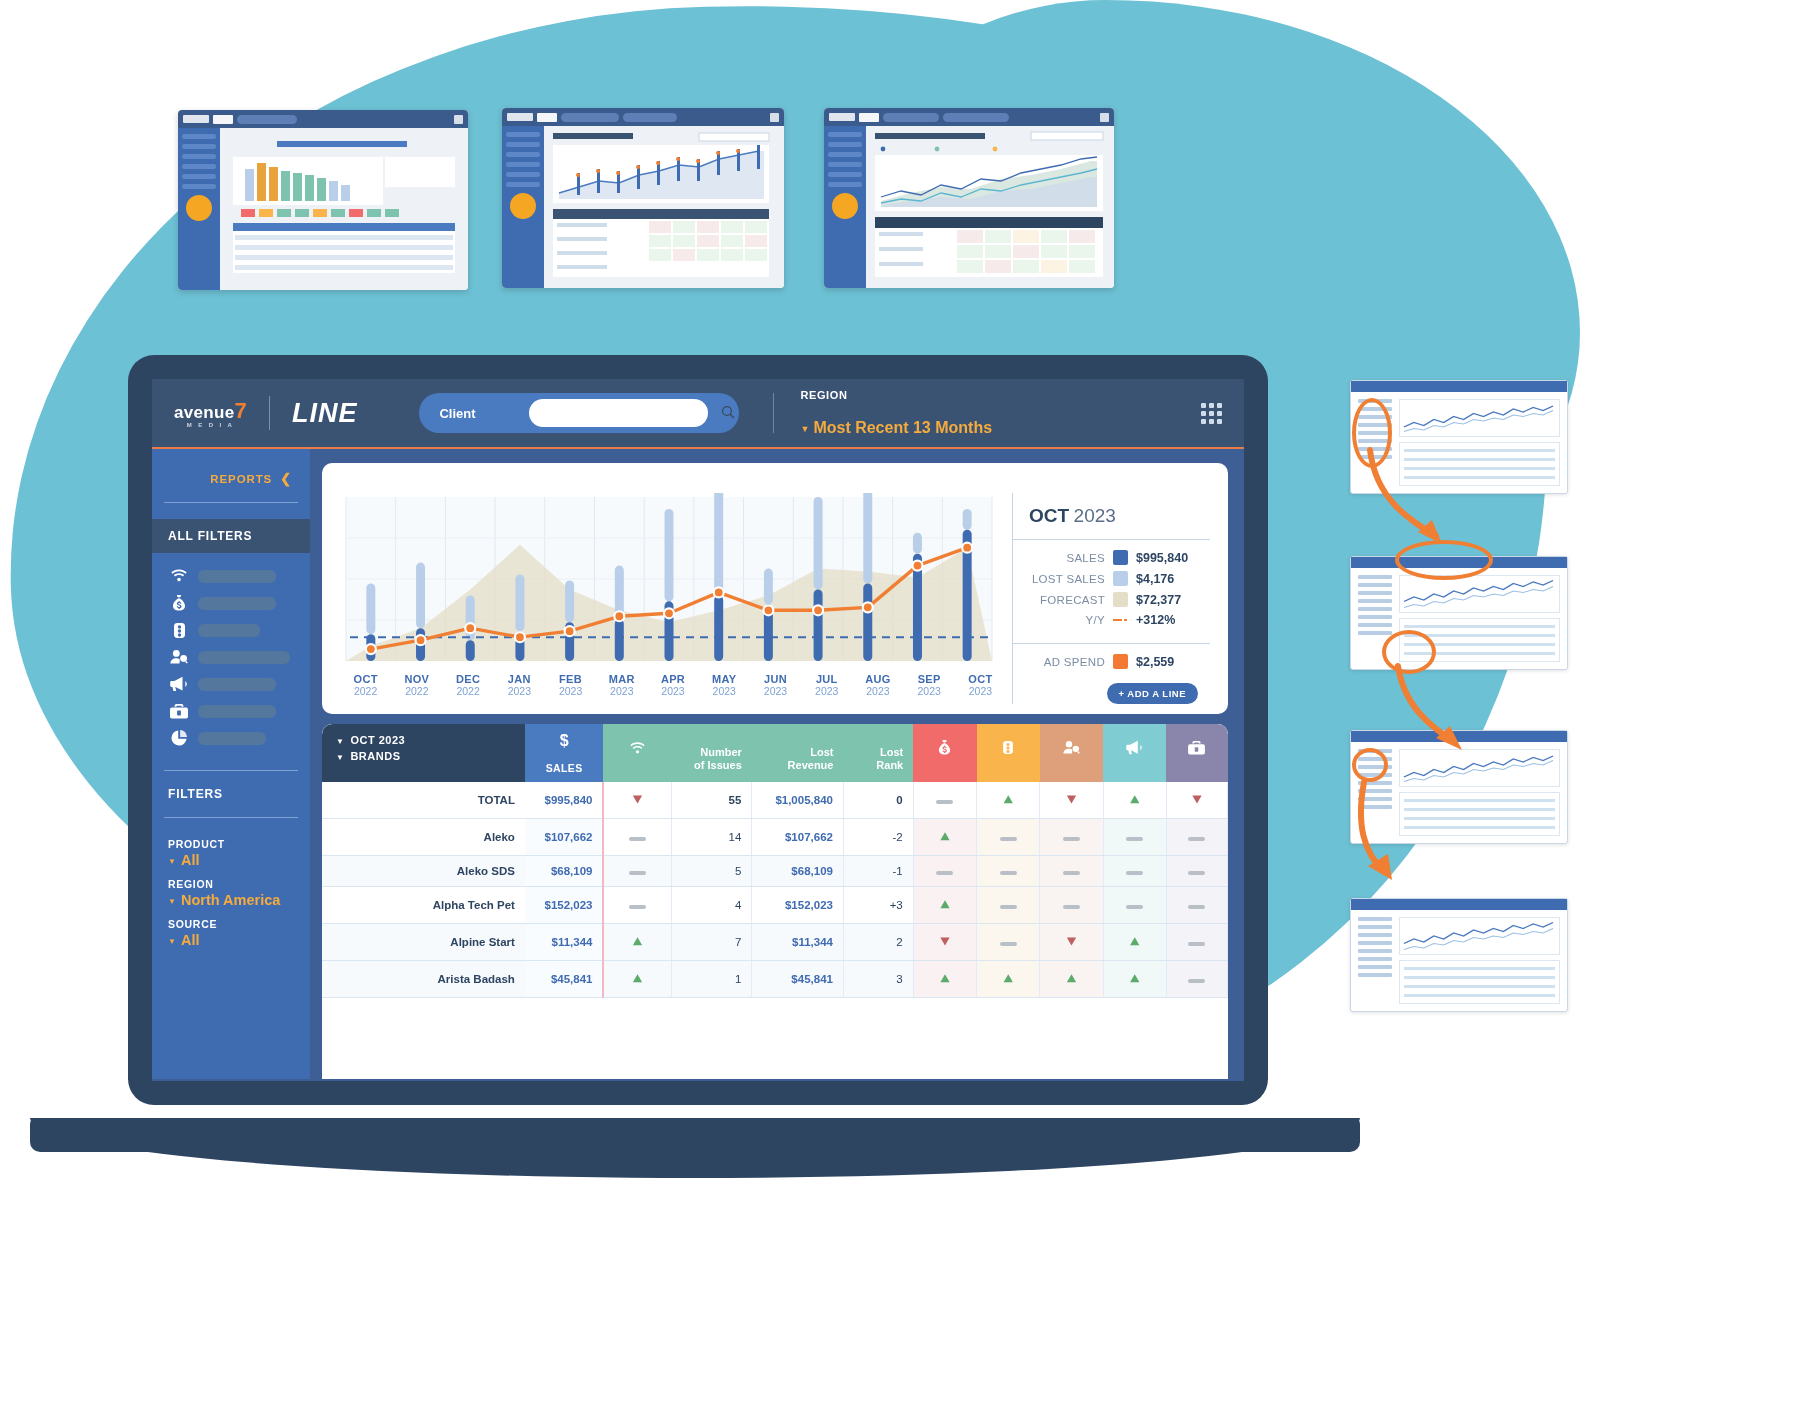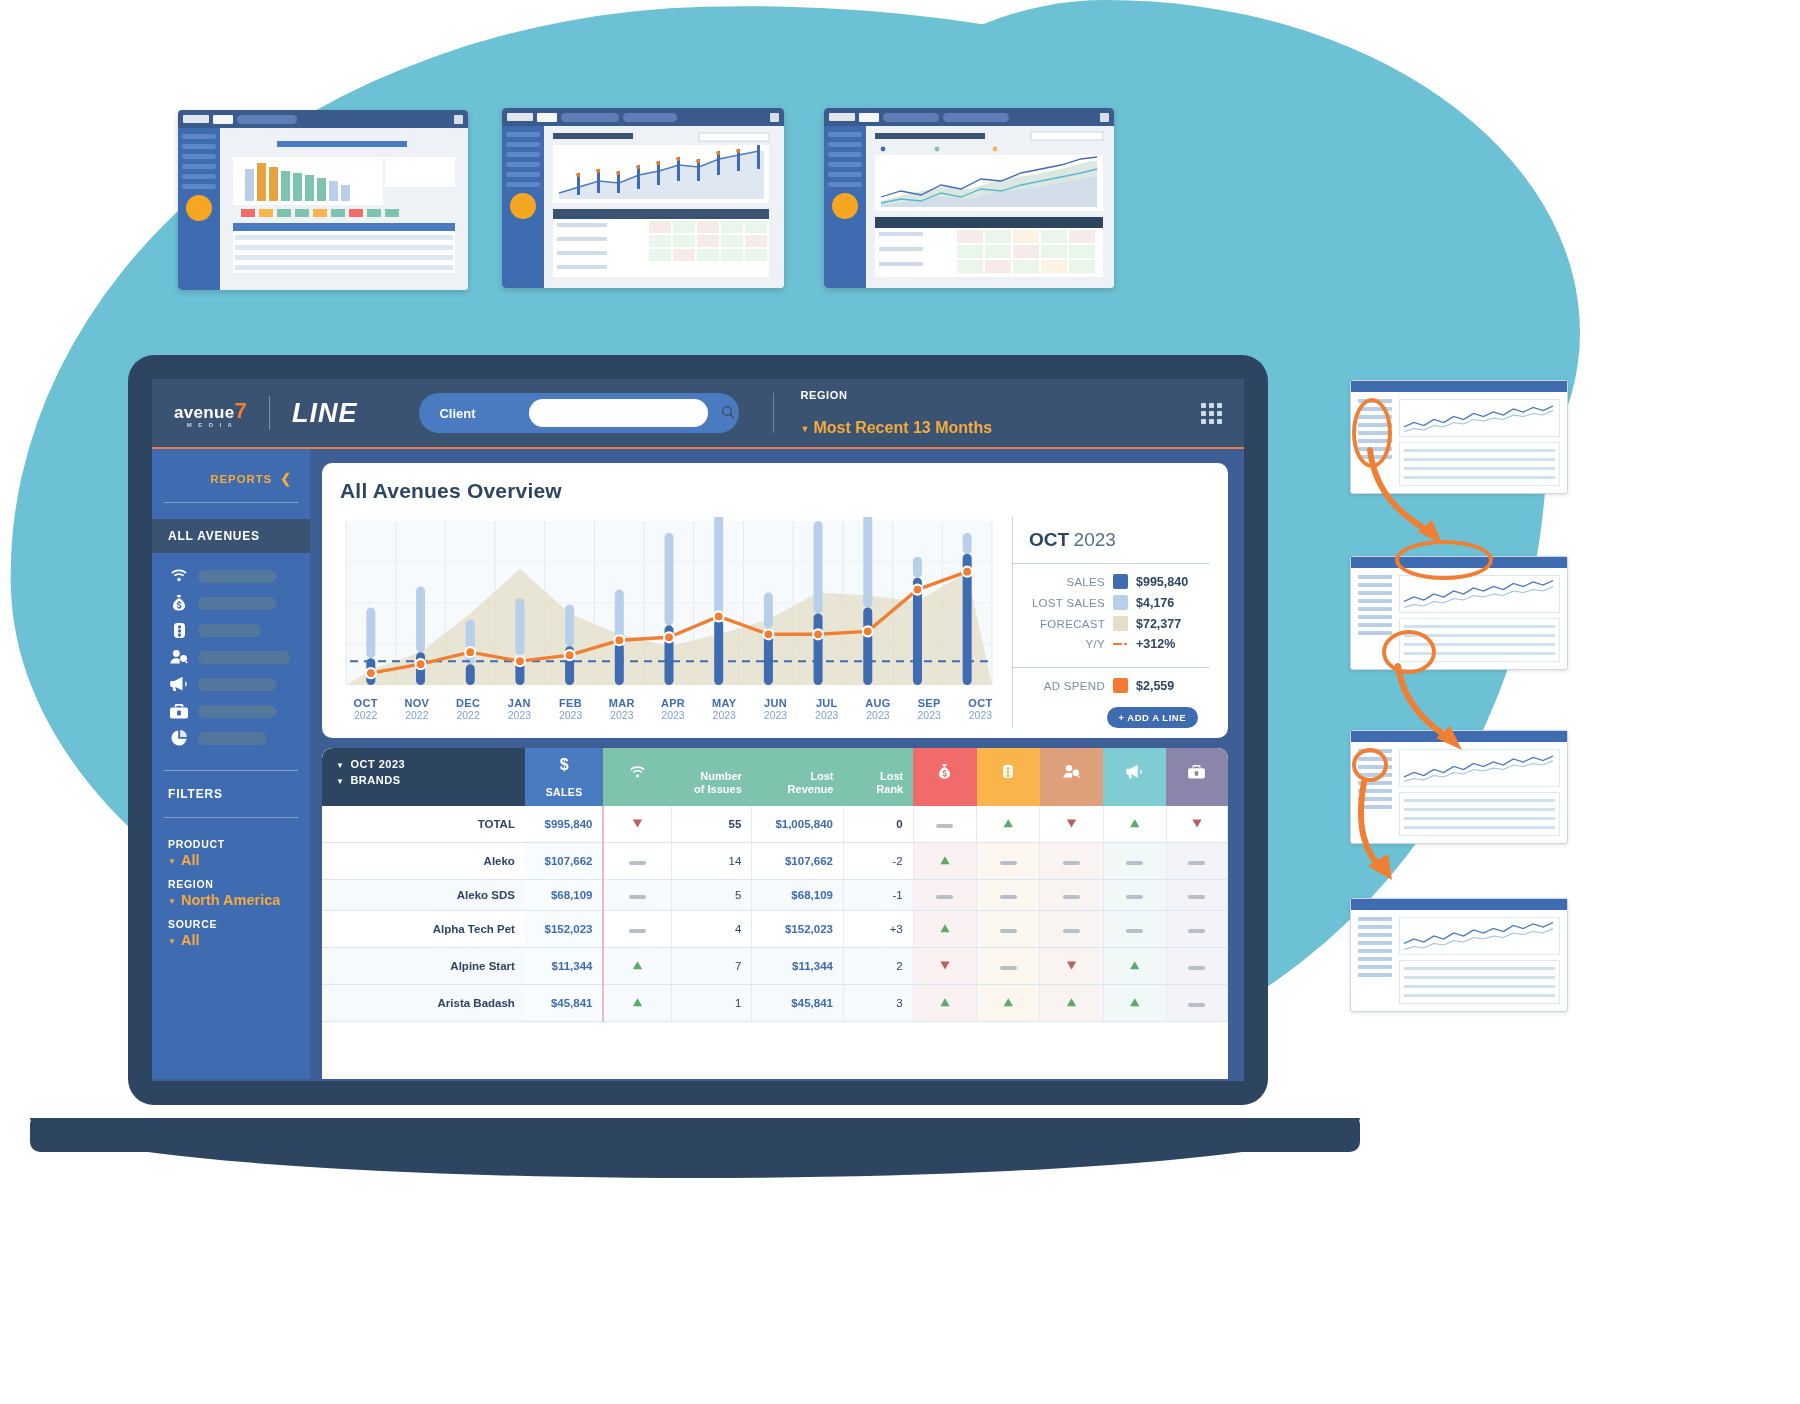--- a/index.html
+++ b/index.html
@@ -439,21 +439,21 @@
     </div>
   </div>
 
   <div class="app-body">
 
     <div class="sidebar">
       <div class="side-reports">
         <span>REPORTS</span><span class="chev">❮</span>
       </div>
       <div class="side-rule"></div>
-      <div class="side-allav">ALL AVENUES</div>
+      <div class="side-allav">ALL FILTERS</div>
 
       <div class="side-items">
         <div class="side-item">
           <span class="ic">
             <svg width="16" height="14" viewBox="0 0 16 14" fill="#fff">
                 <path d="M8 2.2c2.5 0 4.8.9 6.5 2.5l1.2-1.4C13.7 1.4 11 .4 8 .4S2.3 1.4.3 3.3l1.2 1.4C3.2 3.1 5.5 2.2 8 2.2z"></path>
                 <path d="M8 6c1.5 0 2.9.55 3.9 1.5l1.2-1.4C11.8 4.9 10 4.2 8 4.2s-3.8.7-5.1 1.9l1.2 1.4C5.1 6.55 6.5 6 8 6z"></path>
                 <circle cx="8" cy="10.6" r="1.8"></circle>
               </svg>
           </span>
@@ -540,21 +540,20 @@
         <div class="filter-label">SOURCE</div>
         <div class="filter-value">
           <span class="caret">▼</span><span>All</span>
         </div>
       </div>
     </div>
 
     <div class="content">
 
       <div class="panel chart-panel">
-        <div class="chart-title">All Avenues Overview</div>
         <div class="chart-row">
           <div class="chart-area">
             <svg id="mainchart" width="658" height="172" viewBox="0 0 658 172">
                 <rect x="6" y="4" width="646" height="164" fill="#f7fafc"></rect>
                 <line x1="6" y1="4" x2="6" y2="168" stroke="#dfe9f3" stroke-width="1"></line>
                 <line x1="55.69230769230769" y1="4" x2="55.69230769230769" y2="168" stroke="#dfe9f3" stroke-width="1"></line>
                 <line x1="105.38461538461539" y1="4" x2="105.38461538461539" y2="168" stroke="#dfe9f3" stroke-width="1"></line>
                 <line x1="155.0769230769231" y1="4" x2="155.0769230769231" y2="168" stroke="#dfe9f3" stroke-width="1"></line>
                 <line x1="204.76923076923077" y1="4" x2="204.76923076923077" y2="168" stroke="#dfe9f3" stroke-width="1"></line>
                 <line x1="254.46153846153845" y1="4" x2="254.46153846153845" y2="168" stroke="#dfe9f3" stroke-width="1"></line>

